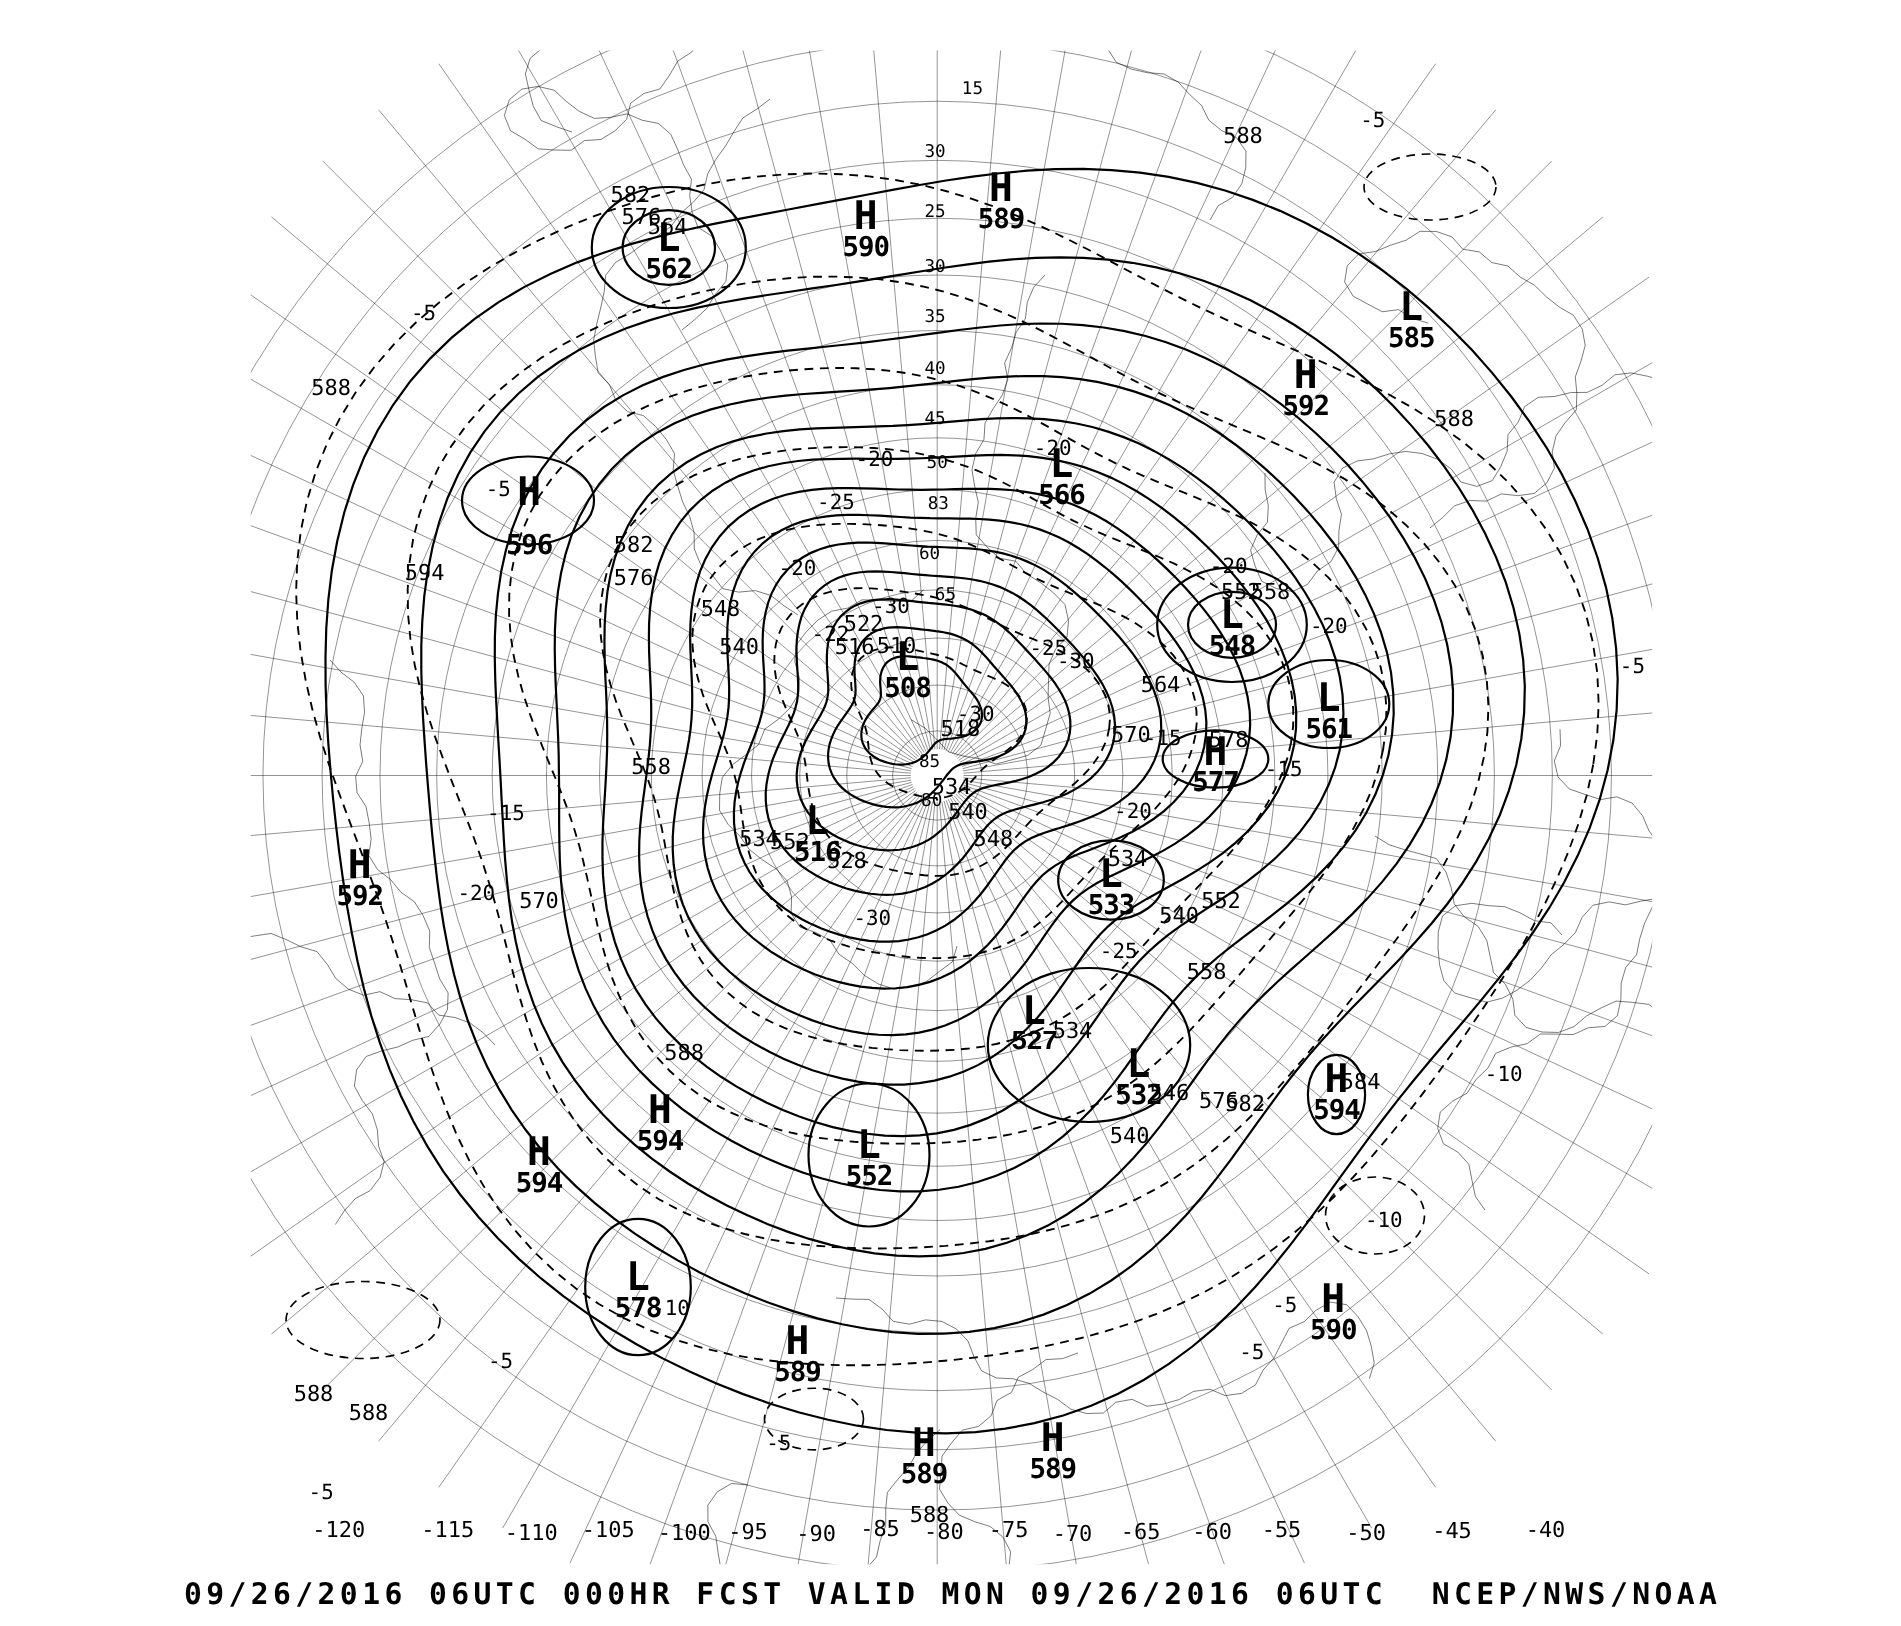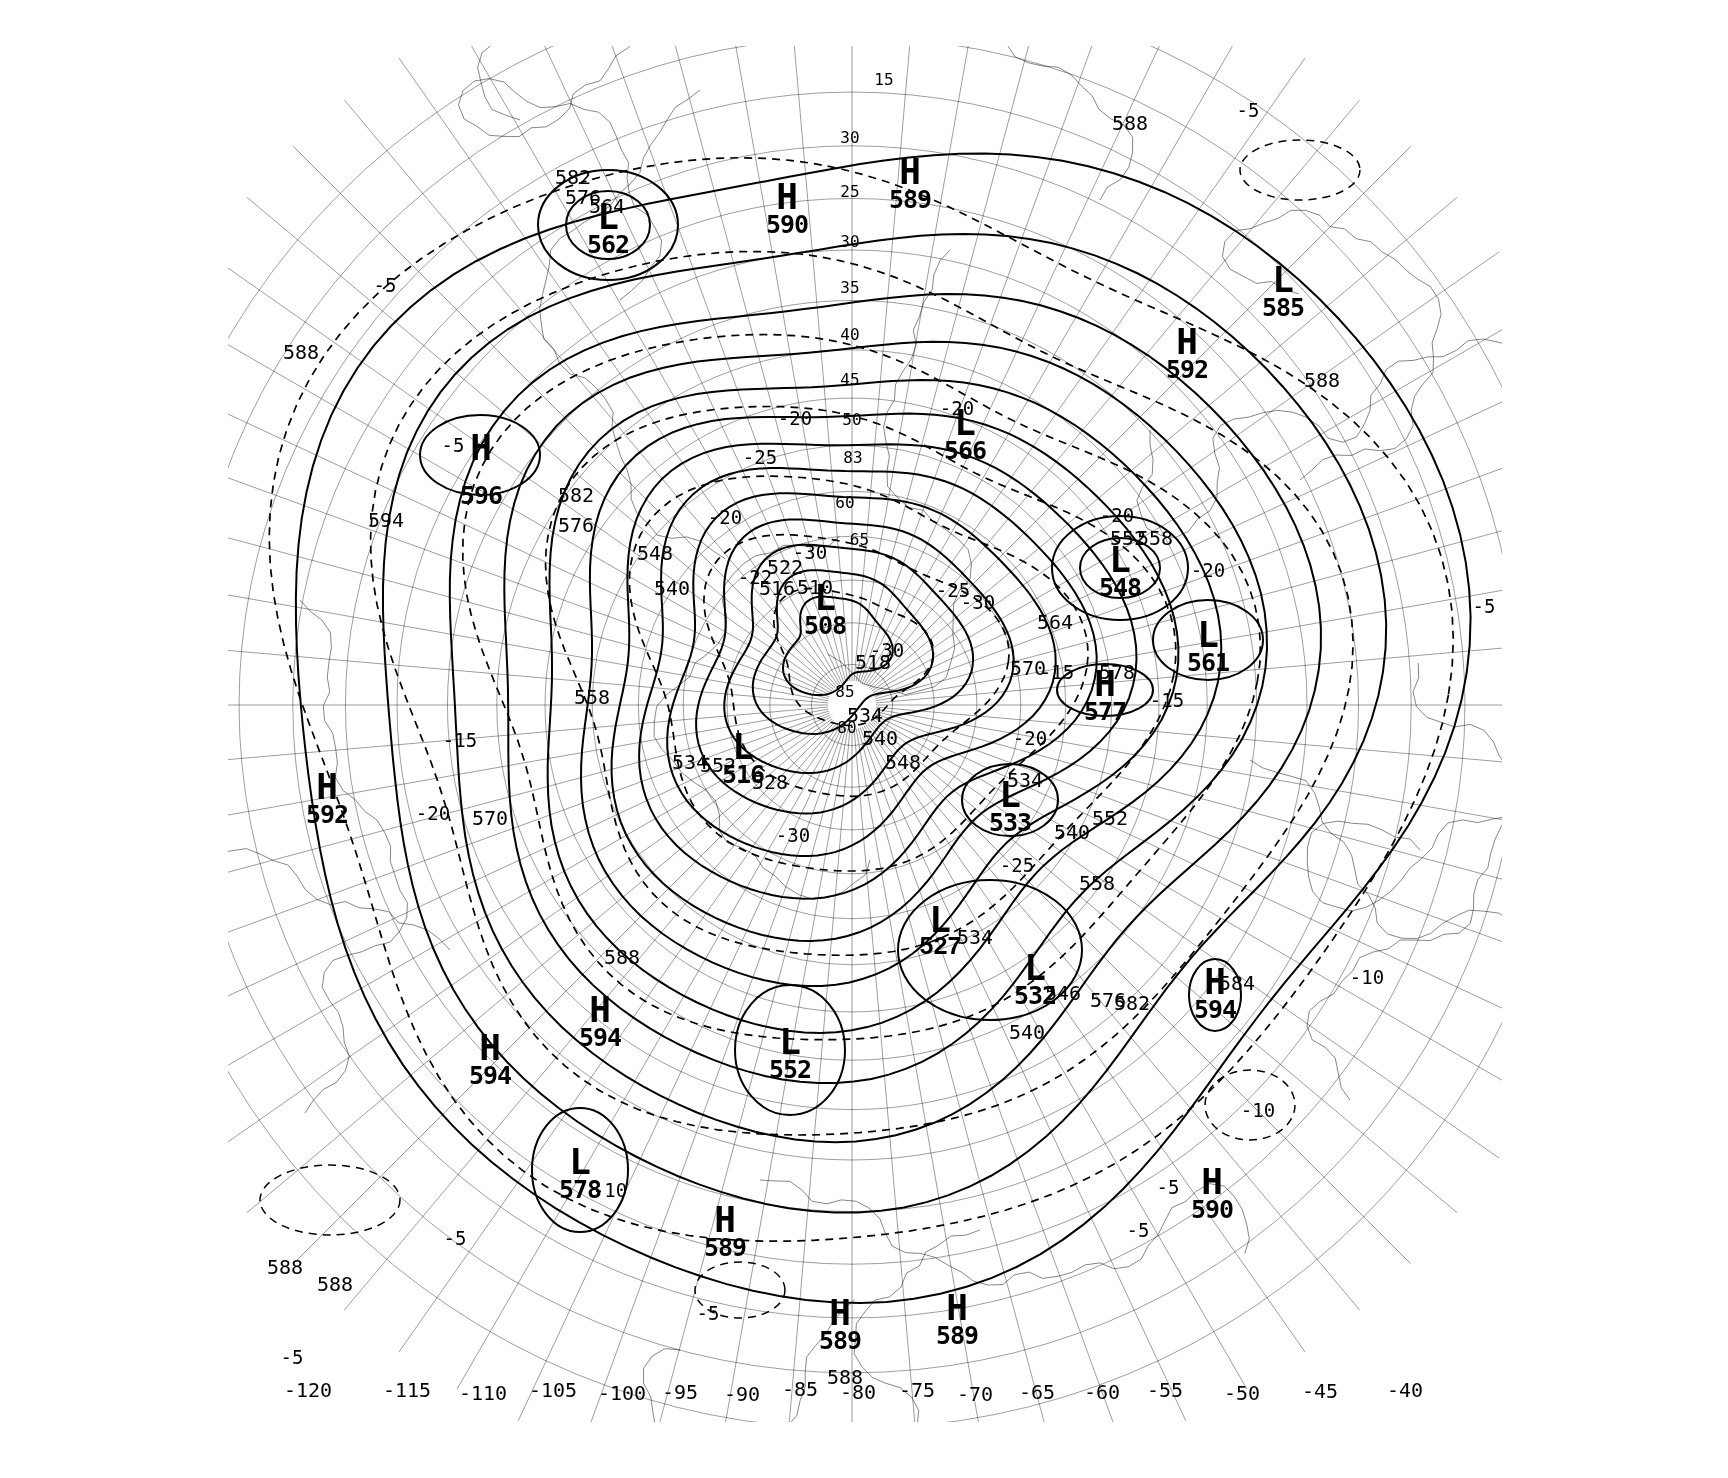--- a/index.html
+++ b/index.html
@@ -317,13 +317,14 @@
       <span class="lbl lon-label" style="left: 858px; top: 1392px; text-align: center;">-80</span>
       <span class="lbl lon-label" style="left: 917px; top: 1390px;">-75</span>
       <span class="lbl lon-label" style="left: 975px; top: 1394px;">-70</span>
       <span class="lbl lon-label" style="left: 1037px; top: 1392px;">-65</span>
       <span class="lbl lon-label" style="left: 1102px; top: 1392px;">-60</span>
       <span class="lbl lon-label" style="left: 1165px; top: 1390px;">-55</span>
       <span class="lbl lon-label" style="left: 1242px; top: 1393px;">-50</span>
       <span class="lbl lon-label" style="left: 1320px; top: 1391px;">-45</span>
       <span class="lbl lon-label" style="left: 1405px; top: 1390px;">-40</span>
     </div>
+  <div class="map-footer lbl" style="left:866px;top:1450px">09/26/2016 06UTC 000HR FCST VALID MON 09/26/2016 06UTC  NCEP/NWS/NOAA</div>
 </div>
 
 </body></html>

